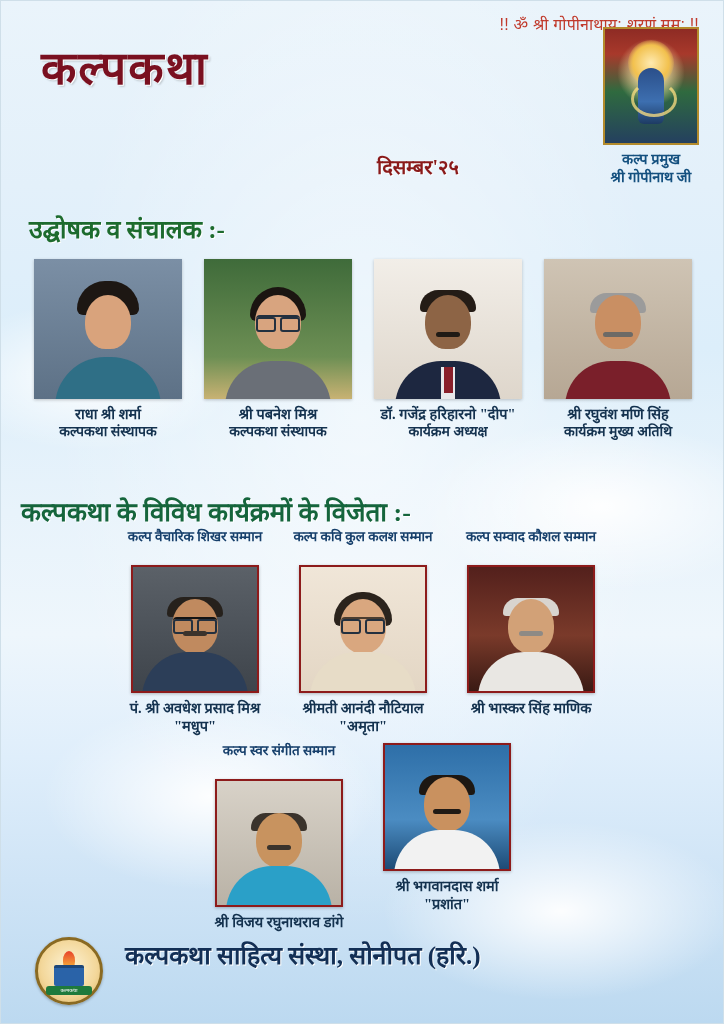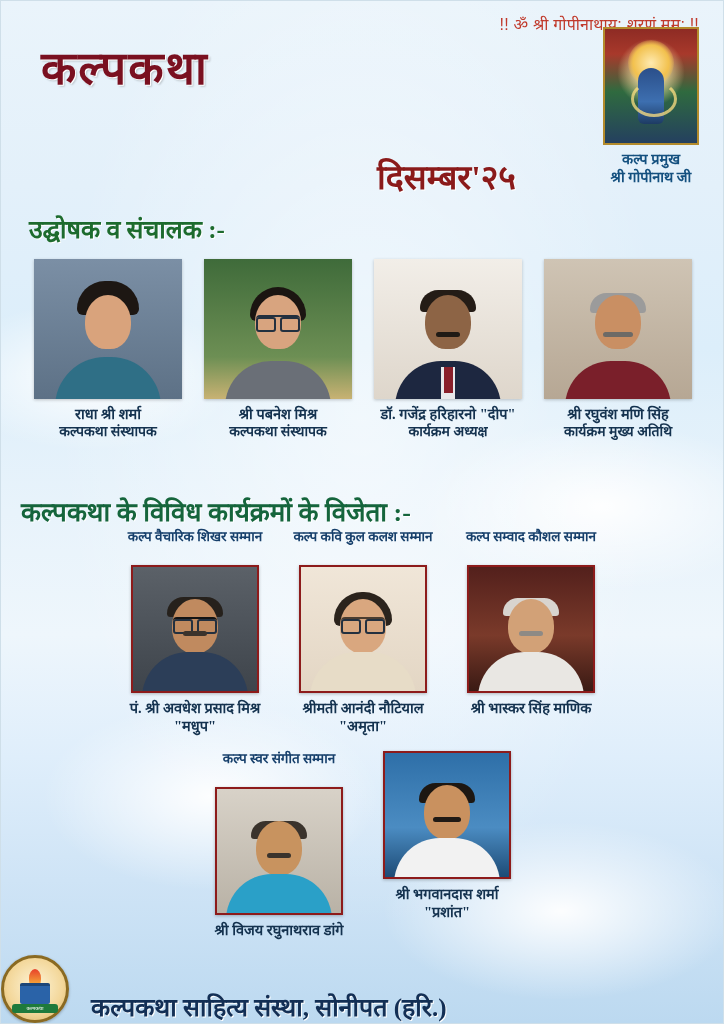--- a/index.html
+++ b/index.html
@@ -72,21 +72,21 @@
     font-size: 30px;
     font-weight: bold;
     color: #184a7a;
     text-shadow: 1px 1px 0 #ffffff;
   }
   .title-date {
     position: absolute;
     left: 376px;
     top: 152px;
     font-family: "Liberation Serif", serif;
-    font-size: 34px;
+    font-size: 20px;
     font-weight: bold;
     color: #8a1a1a;
     text-shadow: 1px 1px 0 #fff;
   }
 
   
   .deity-wrap {
     position: absolute;
     right: 24px;
     top: 26px;
@@ -145,21 +145,21 @@
 
   
   .row {
     position: absolute;
     display: flex;
     justify-content: center;
     gap: 18px;
   }
   #anchor-row { left: 22px; top: 258px; width: 680px; }
   #winner-row-1 { left: 18px; top: 528px; width: 688px; }
-  #winner-row-2 { left: 140px; top: 742px; width: 444px; margin-top: 8px; }
+  #winner-row-2 { left: 140px; top: 742px; width: 444px; }
 
   .person {
     width: 152px;
     text-align: center;
   }
   .person.small { width: 150px; }
 
   .award-label {
     font-family: "Liberation Serif", serif;
     font-size: 13.5px;
@@ -239,21 +239,22 @@
     color: #14324f;
     line-height: 1.25;
   }
 
   
   .footer {
     position: absolute;
     left: 0; right: 0; bottom: 0;
     height: 86px;
     display: flex;
-    align-items: flex-end;
+    align-items: flex-start;
+    padding-left: 34px;
     box-sizing: border-box;
   }
   .logo {
     width: 62px; height: 62px;
     border-radius: 50%;
     background: radial-gradient(circle at 50% 45%, #fdf4d8 0%, #f3d79a 60%, #d8ae5a 100%);
     border: 3px solid #8a6a22;
     position: relative;
     flex: 0 0 auto;
     box-shadow: 0 1px 3px rgba(0,0,0,.3);

